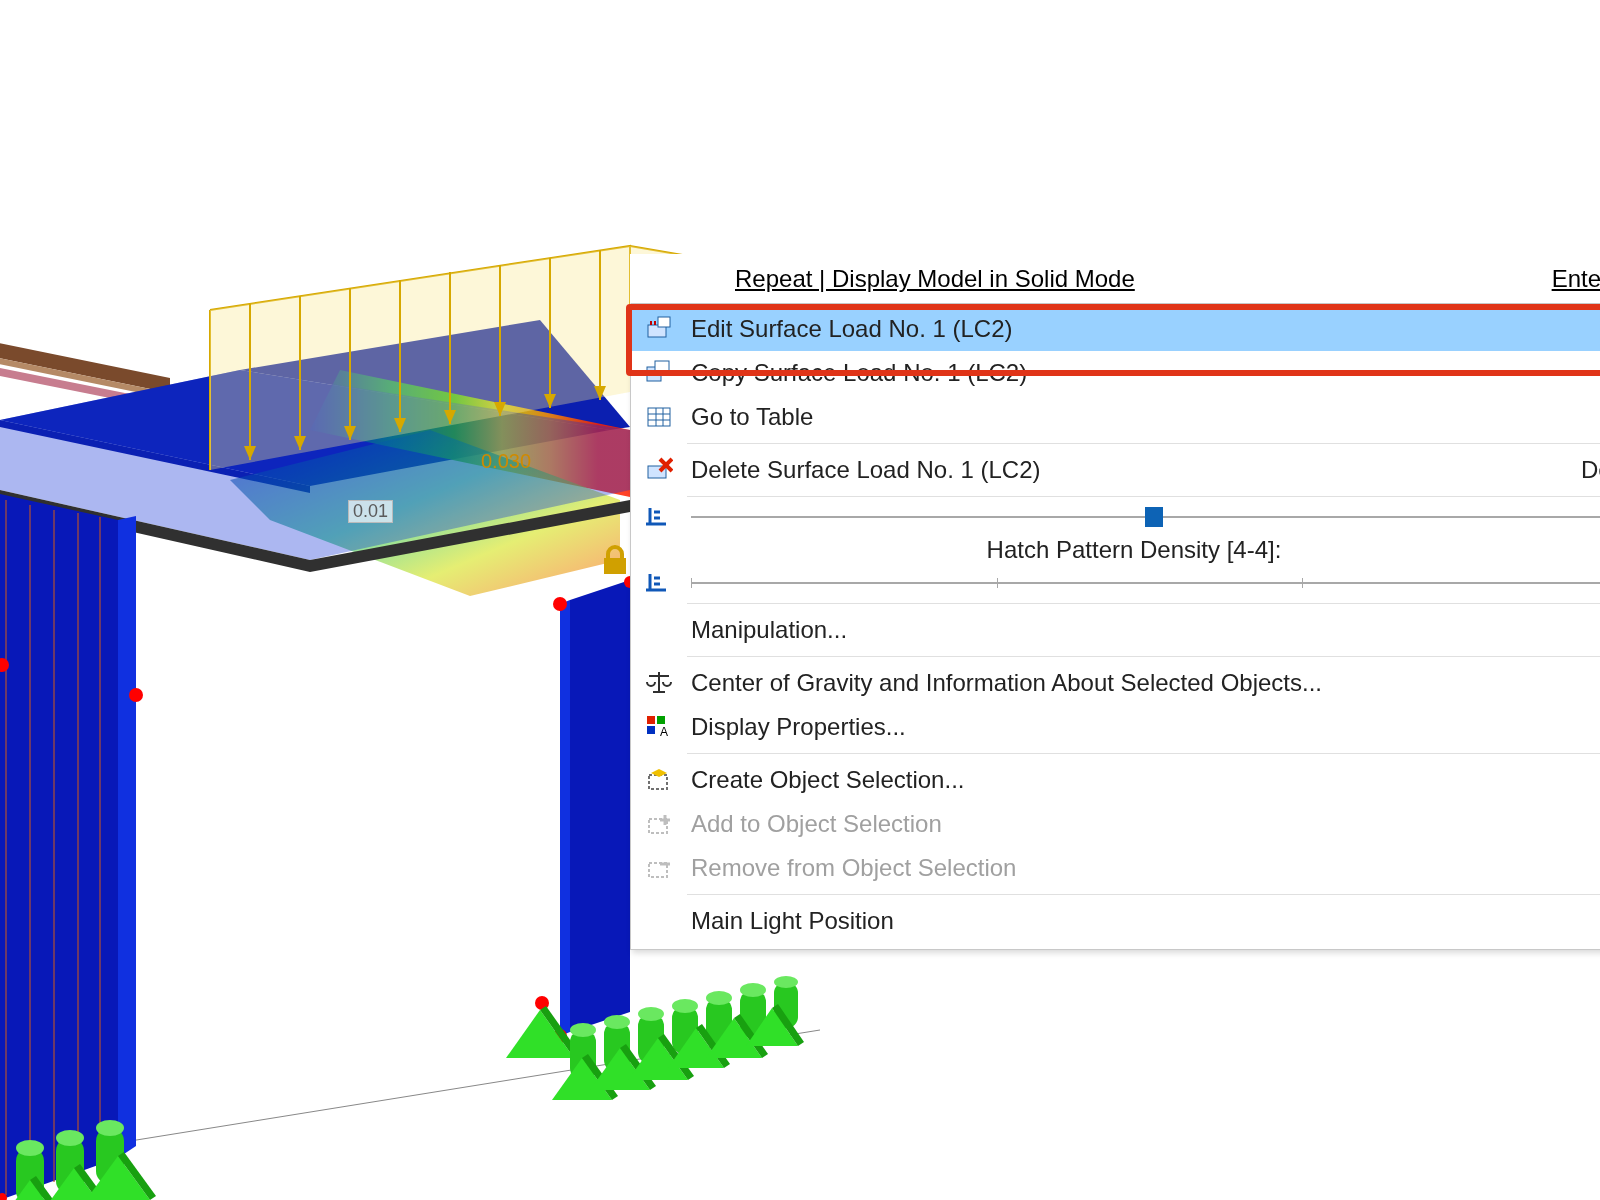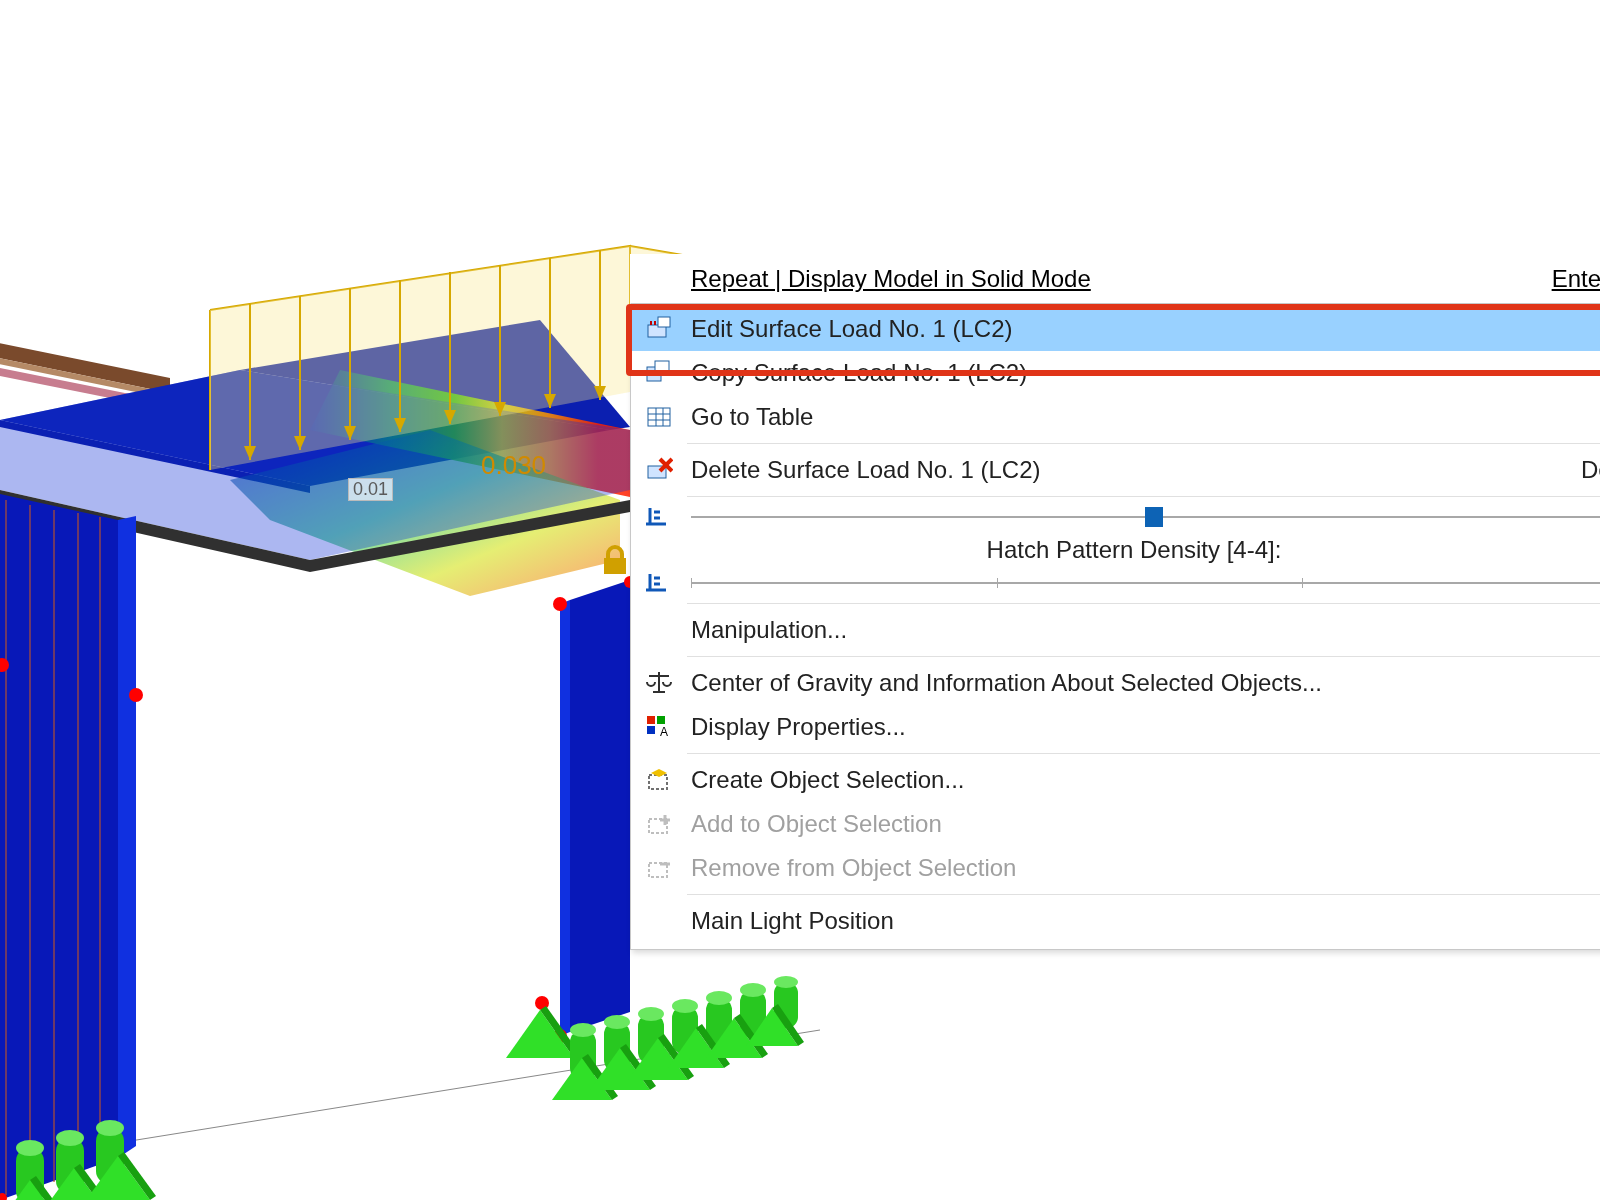--- a/index.html
+++ b/index.html
@@ -136,35 +136,35 @@
     background: #ffffff;
     border: 1px solid rgba(0,0,0,0);
     display: flex;
     align-items: center;
     font-size: 24px;
     padding-left: 60px;
     padding-right: 26px;
     box-sizing: border-box;
     border-bottom: 1px solid #c8c8c8;
   }
-  .repeat-top .label { flex: 1 1 auto; text-decoration: underline; text-decoration-color: rgba(0,0,0,0); }
+  .repeat-top .label { flex: 1 1 auto; text-decoration: underline; text-decoration-color: rgba(0,0,0,0); margin-left: 44px; }
   .repeat-top .shortcut { flex: 0 0 auto; }
   .underline { text-decoration: underline; }
 
   .dim-label {
     position: absolute;
     font-size: 18px;
     color: #5a5a5a;
     background: rgba(255,255,255,0.7);
     padding: 0 4px;
     border: 1px solid #bbb;
   }
   .dim-label-orange {
     position: absolute;
-    font-size: 26px;
+    font-size: 20px;
     color: #d08a00;
     font-weight: 500;
   }
 
   
   .ico { display:block; }
 </style>
 </head>
 <body>
 
@@ -354,21 +354,21 @@
           <polygon points="600,400 594,386 606,386" fill="#d6a800" stroke="none"></polygon>
       </g>
     </g>
 
     <g transform="translate(604,548)">
       <rect x="0" y="10" width="22" height="16" fill="#d0a000"></rect>
       <path d="M4 10 v-4 a7 7 0 0 1 14 0 v4" fill="none" stroke="#d0a000" stroke-width="4"></path>
     </g>
   </svg>
 
-  <div class="dim-label" style="left:348px; top:478px;">0.01</div>
+  <div class="dim-label" style="left:348px; top:500px;">0.01</div>
   <div class="dim-label-orange" style="left:481px; top:450px;">0.030</div>
 </div>
 
 <div class="repeat-top">
   <span class="label"><span class="underline">Repeat | Display Model in Solid Mode</span></span>
   <span class="shortcut underline">Enter</span>
 </div>
 
 <div class="context-menu" style="top:306px;">
 

